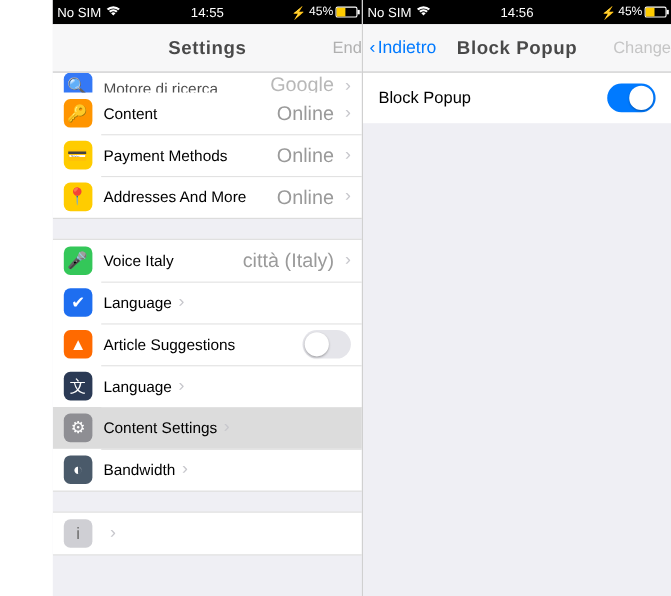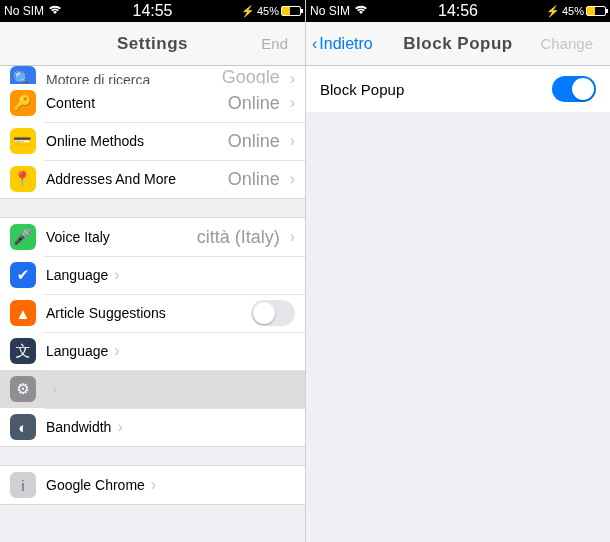--- a/index.html
+++ b/index.html
@@ -1,36 +1,36 @@
 <!DOCTYPE html>
 <html><head>
 <meta charset="utf-8">
 <style>
   * { margin: 0; padding: 0; box-sizing: border-box; font-family: -apple-system, "Helvetica Neue", Arial, sans-serif; }
   html, body { width: 610px; height: 542px; background: #fff; overflow: hidden; }
-  .screens { display: flex; width: 100%; height: 100%; }
+  .screens { display: flex; width: 100%; height: 100%; padding-left: 48px; }
   .screen { width: 50%; height: 100%; display: flex; flex-direction: column; background: #efeff4; position: relative; }
   .screen + .screen { border-left: 1px solid #d0d0d0; }
 
   
   .status { height: 22px; background: #000; color: #fff; display: flex; align-items: center; font-size: 12px; padding: 0 4px; position: relative; }
   .status .left { display: flex; align-items: center; gap: 4px; }
-  .status .center { position: absolute; left: 50%; transform: translateX(-50%); font-size: 16px; }
+  .status .center { position: absolute; left: 50%; transform: translateX(-50%); font-size: 12px; }
   .status .right { margin-left: auto; display: flex; align-items: center; gap: 2px; font-size: 11px; }
   .wifi { display:inline-block; }
   .bolt { color:#ffcc00; }
   .batt { display:inline-block; width:20px; height:10px; border:1px solid #fff; border-radius:2px; position:relative; }
   .batt::after { content:""; position:absolute; right:-3px; top:2px; width:2px; height:4px; background:#fff; }
   .batt i { display:block; height:100%; width:45%; background:#ffcc00; }
 
   
   .nav { height: 44px; background: #f7f7f8; border-bottom: 1px solid #c8c8c8; display:flex; align-items:center; justify-content:center; position:relative; }
   .nav .title { font-size: 17px; font-weight: 600; color:#000; letter-spacing: 0.5px; }
   .nav .back { position:absolute; left:6px; color:#007aff; font-size:16px; display:flex; align-items:center; gap:2px; }
-  .nav .right-btn { position:absolute; right:17px; color:#b0b0b0; font-size:15px; }
+  .nav .right-btn { position:absolute; right:0; color:#b0b0b0; font-size:15px; }
 
   
   .list { flex:1; overflow:hidden; }
   .group { background:#fff; border-top:1px solid #d9d9d9; border-bottom:1px solid #d9d9d9; margin-bottom: 18px; }
   .group:first-child { margin-top: 0; border-top:none; }
   .row { display:flex; align-items:center; height:38px; padding:0 10px 0 10px; position:relative; }
   .row + .row::before { content:""; position:absolute; left:44px; right:0; top:0; height:1px; background:#e2e2e2; }
   .row.selected { background:#dcdcdc; }
   .icon { width:26px; height:26px; border-radius:6px; display:flex; align-items:center; justify-content:center; color:#fff; font-size:15px; margin-right:10px; flex-shrink:0; }
   .label { font-size:14px; color:#000; flex-shrink:0; }
@@ -114,21 +114,21 @@
               <span>🔑</span>
             </div>
           <span class="label">Content</span>
           <span class="value">Online</span>
           <span class="chev">›</span>
         </div>
         <div class="row">
           <div class="icon bg-yellow">
               <span>💳</span>
             </div>
-          <span class="label">Online Methods</span>
+          <span class="label">Payment Methods</span>
           <span class="value">Online</span>
           <span class="chev">›</span>
         </div>
         <div class="row">
           <div class="icon bg-yellow">
               <span>📍</span>
             </div>
           <span class="label">Addresses And More</span>
           <span class="value">Online</span>
           <span class="chev">›</span>
@@ -164,37 +164,37 @@
           <div class="icon bg-darkblue">
               <span>文</span>
             </div>
           <span class="label">Language</span>
           <span class="chev">›</span>
         </div>
         <div class="row selected">
           <div class="icon bg-gray">
               <span>⚙</span>
             </div>
+          <span class="label">Content Settings</span>
           <span class="chev">›</span>
         </div>
         <div class="row">
           <div class="icon bg-slate">
               <span>◐</span>
             </div>
           <span class="label">Bandwidth</span>
           <span class="chev">›</span>
         </div>
       </div>
 
       <div class="group">
         <div class="row">
           <div class="icon bg-lgray">
               <span>i</span>
             </div>
-          <span class="label">Google Chrome</span>
           <span class="chev">›</span>
         </div>
       </div>
 
     </div>
   </div>
 
   <div class="screen">
     <div class="status">
       <div class="left">

